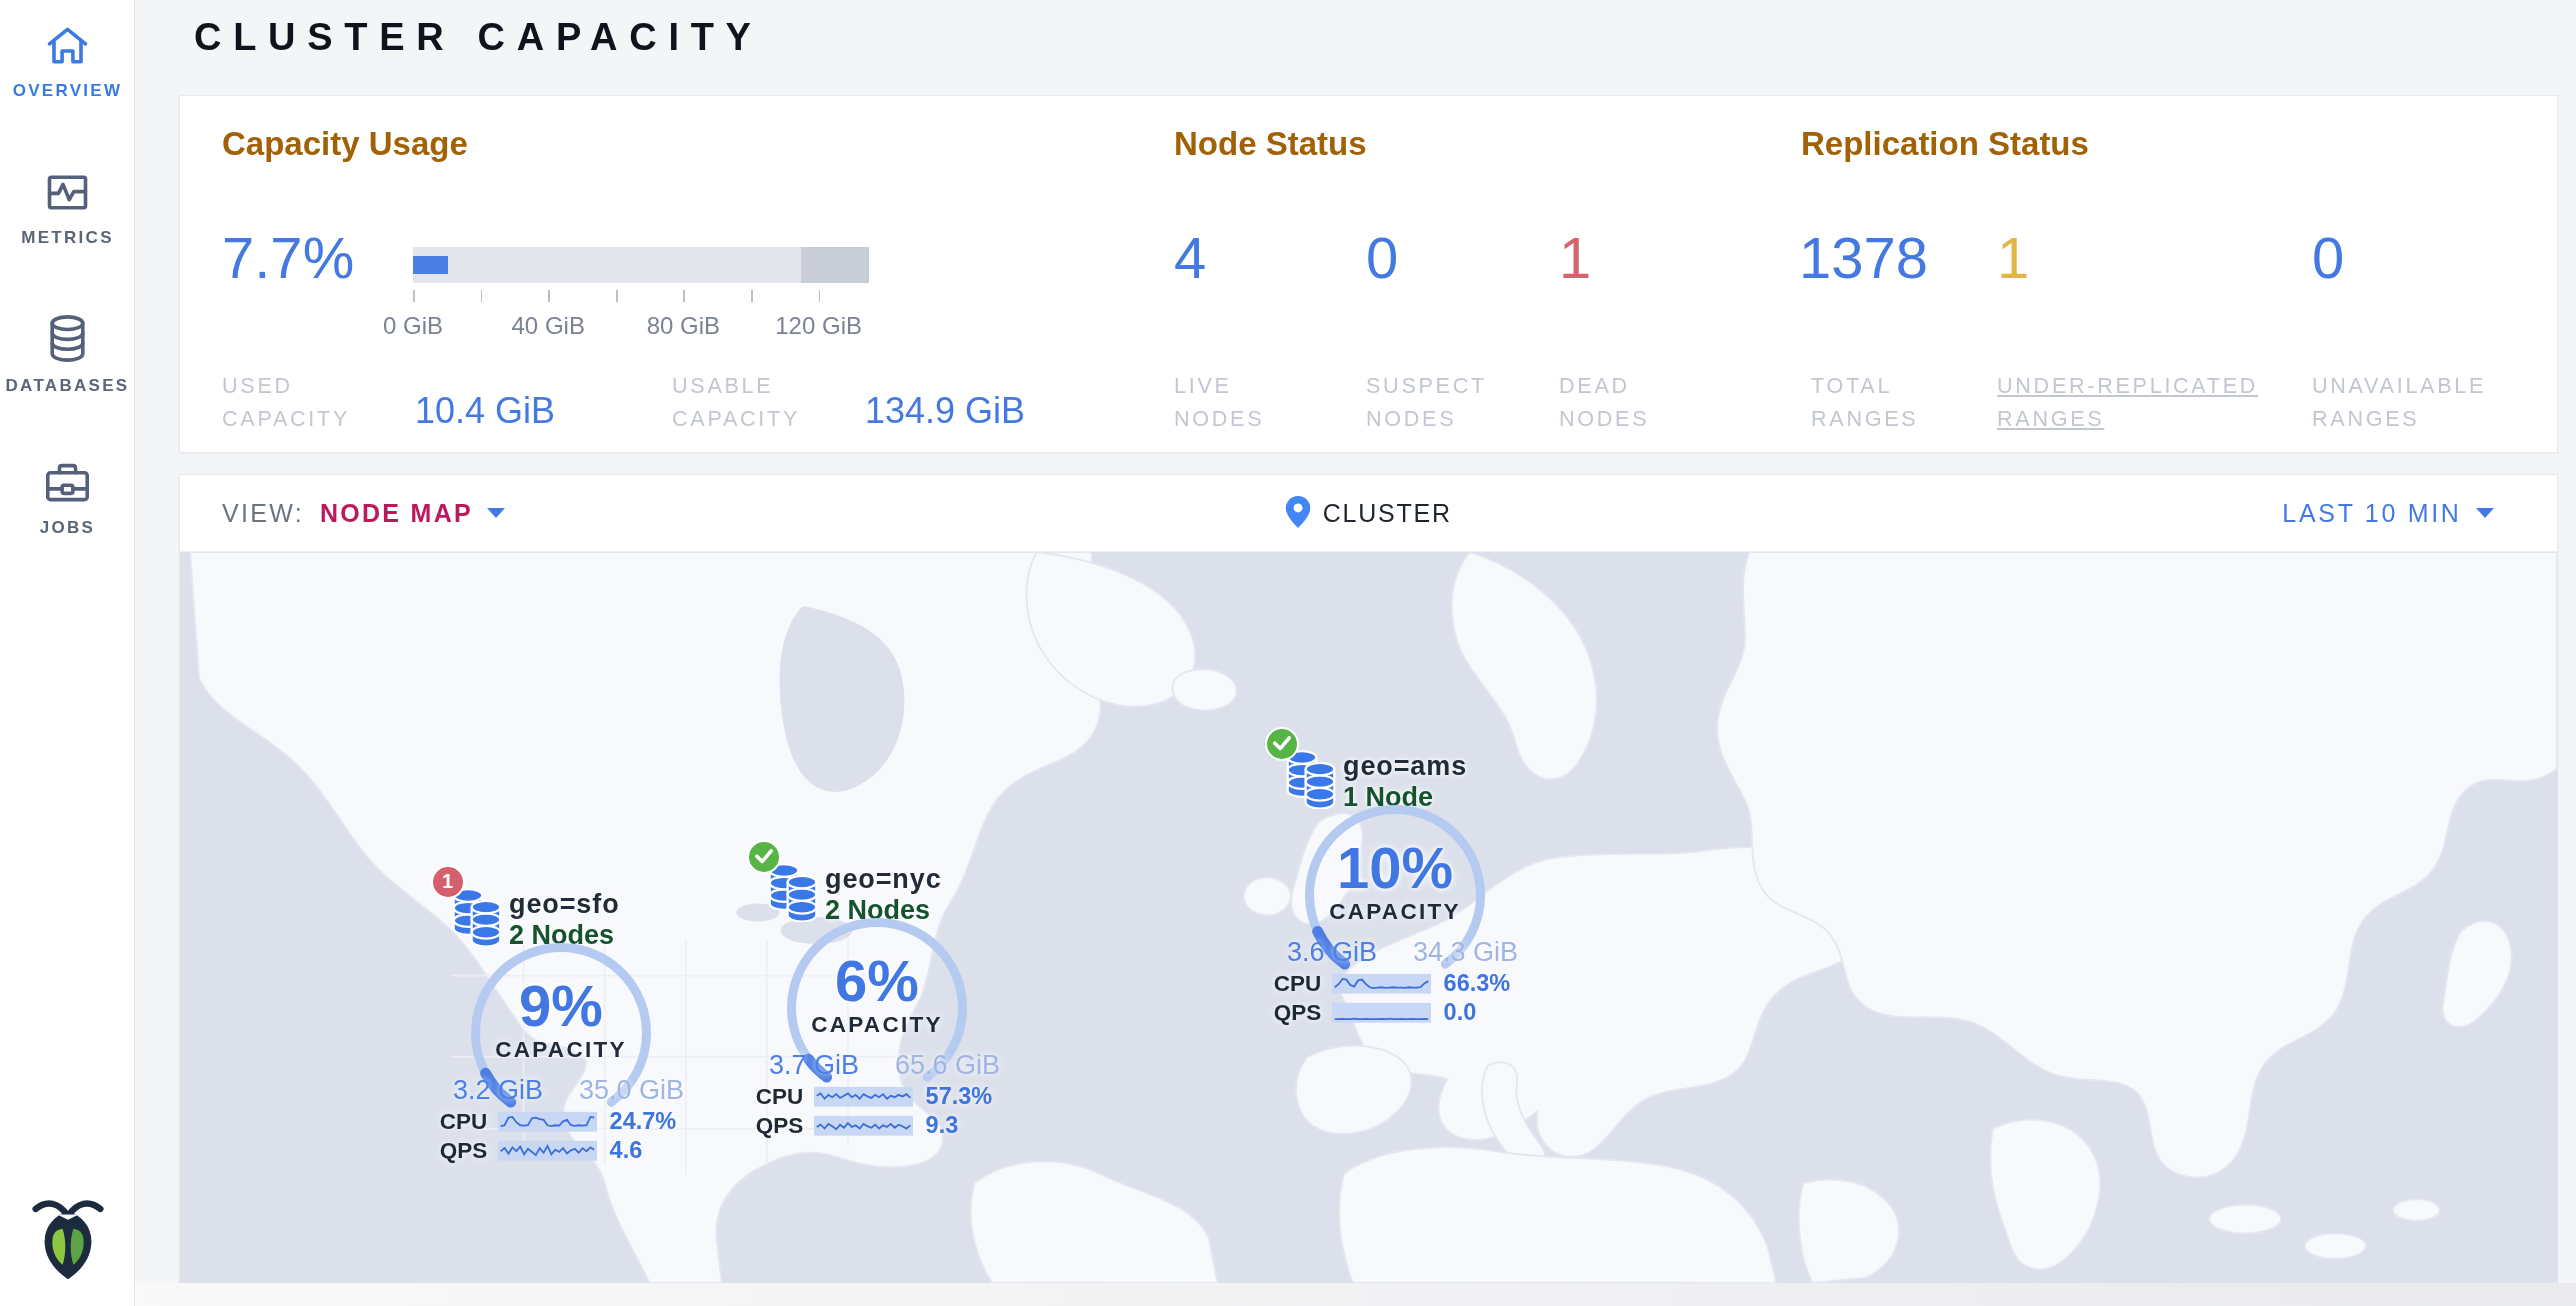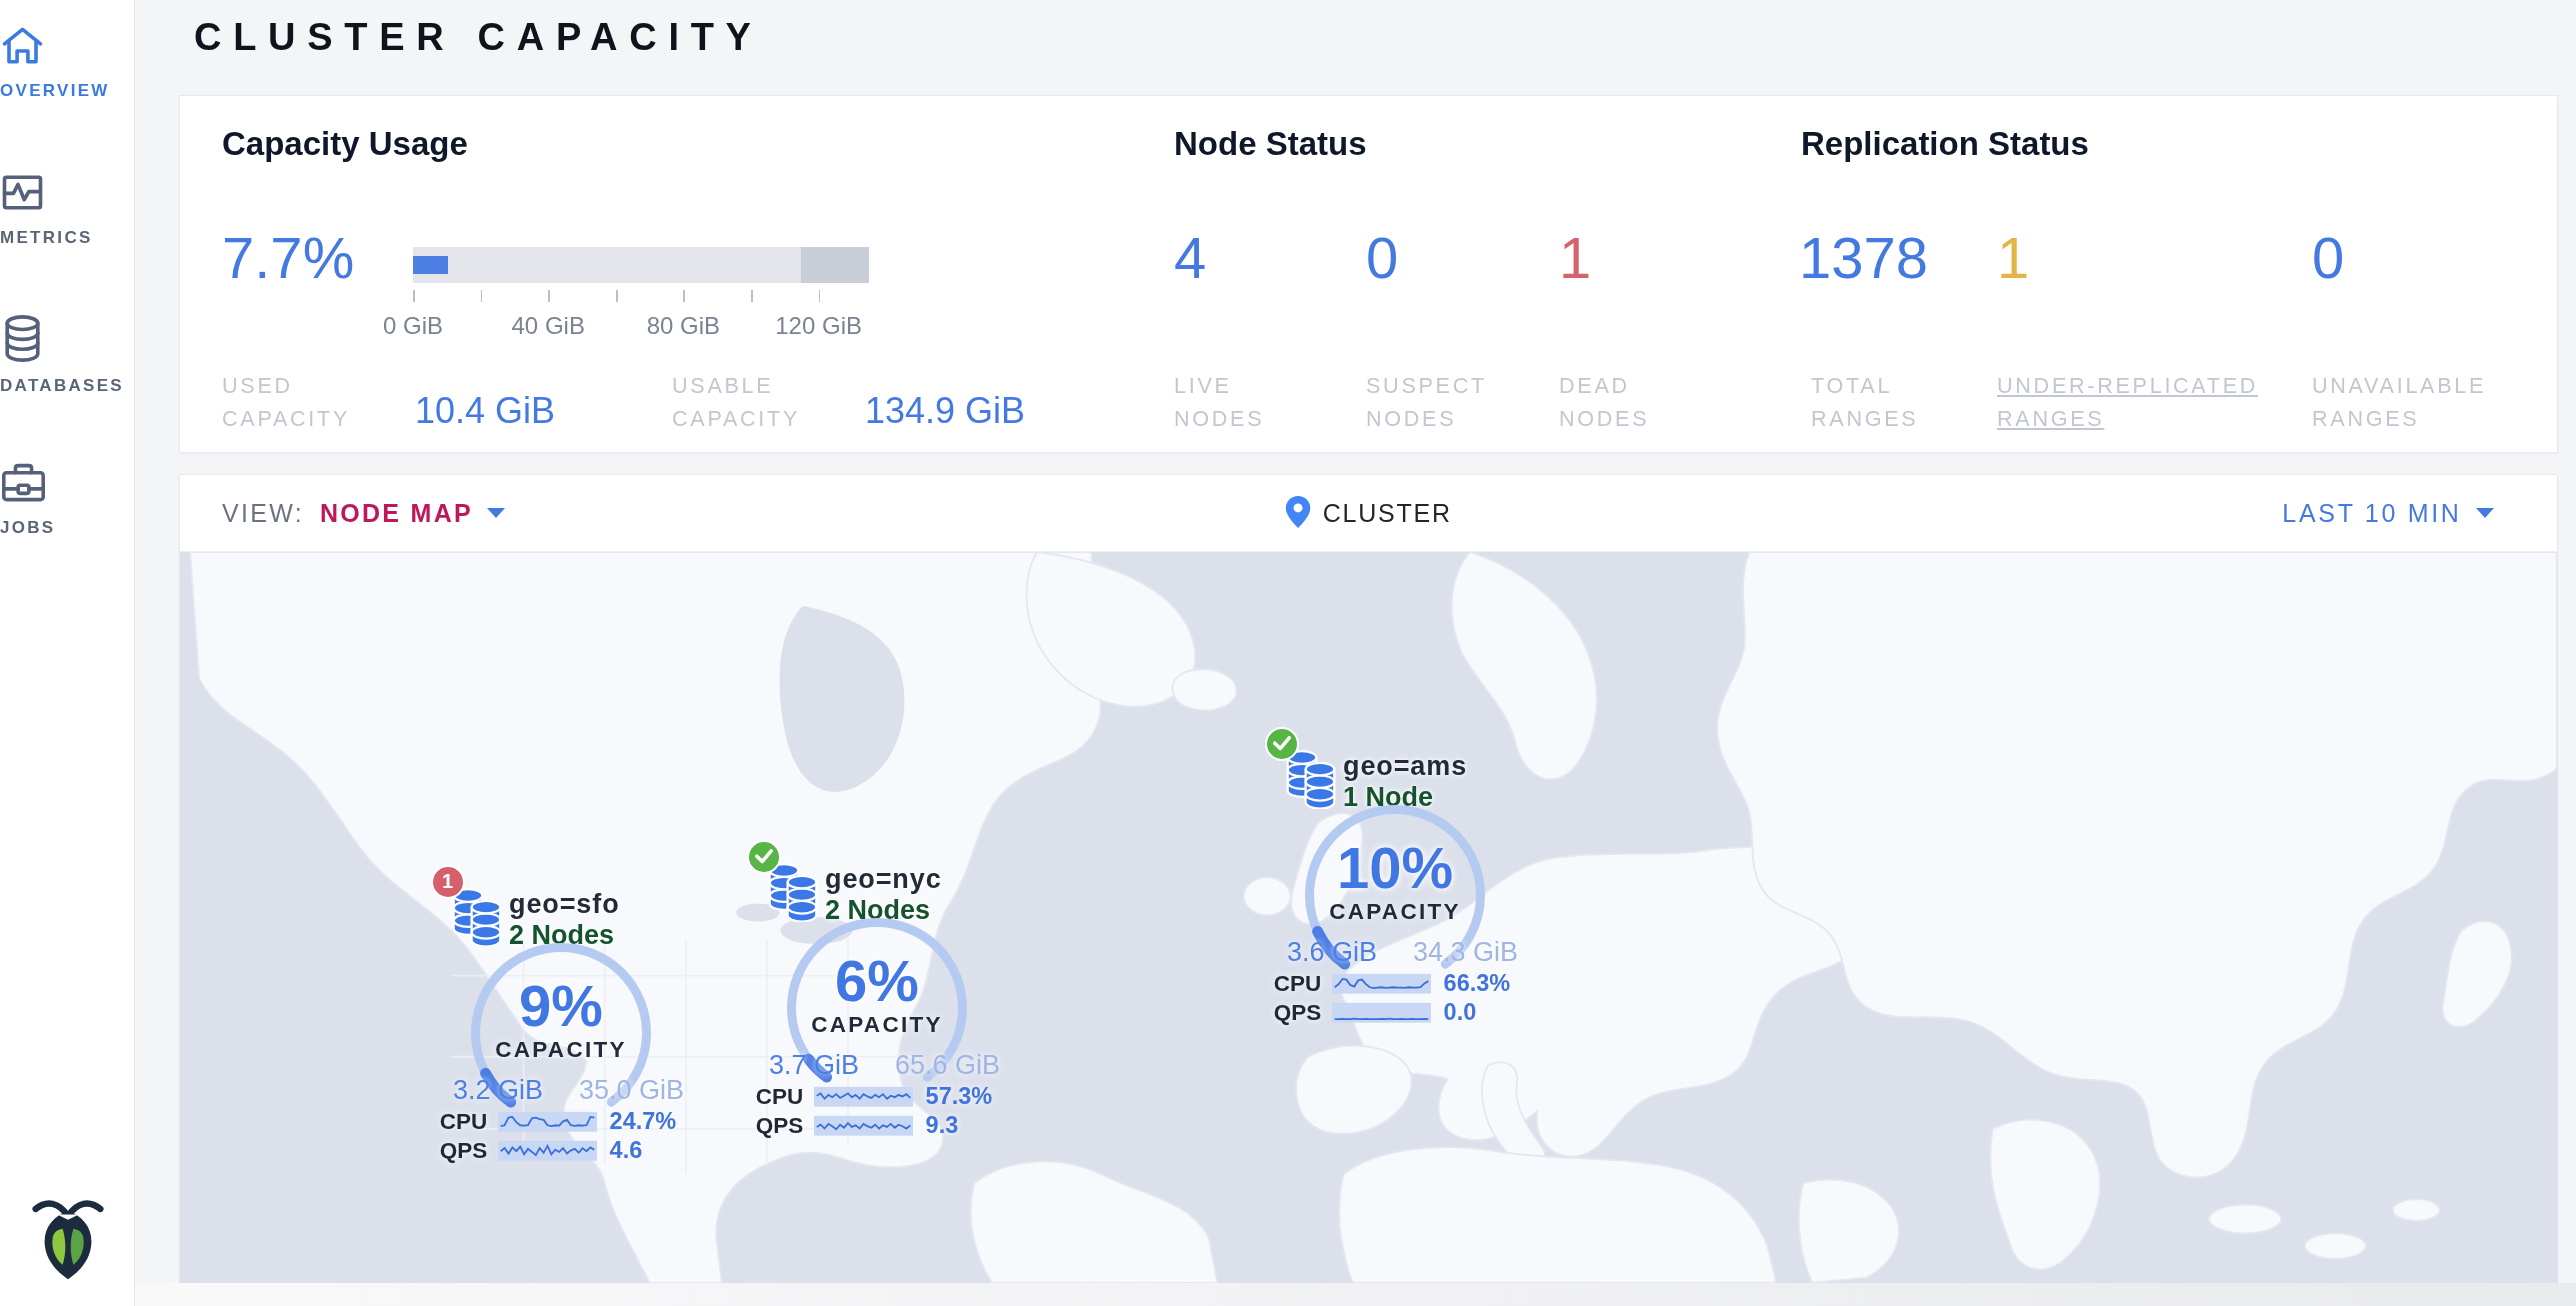--- a/index.html
+++ b/index.html
@@ -1,35 +1,35 @@
 <!DOCTYPE html>
 <html style="font-size:14.4px"><head>
 <meta charset="utf-8">
 <style>
   * { margin:0; padding:0; box-sizing:border-box; }
   html,body { width:2576px; height:1306px; overflow:hidden; }
   body { background:#f4f5f7; font-family:"Liberation Sans","DejaVu Sans",sans-serif; position:relative; }
 
   
   .sidebar { position:absolute; left:0; top:0; width:135px; height:1306px; background:#ffffff; border-right:0.9px solid #e5e7ec; z-index:5; }
-  .nav-item { position:absolute; left:0; width:135px; display:flex; flex-direction:column; align-items:flex-start; cursor:pointer; }
+  .nav-item { position:absolute; left:0; width:135px; display:flex; flex-direction:column; align-items:center; cursor:pointer; }
   .nav-item .lbl { margin-top:12.6px; font-size:17px; font-weight:bold; letter-spacing:2.3px; color:#5a6577; }
   .nav-item.active .lbl { color:#3b7be0; }
   .nav-item svg { display:block; }
   .logo { position:absolute; left:22.5px; top:1189px; width:90px; height:94px; }
 
   
   .page-title { position:absolute; left:194px; top:16px; font-size:38px; font-weight:bold; letter-spacing:11.7px; color:#0f141c; }
 
   
   .card { position:absolute; background:#ffffff; border:0.9px solid #e7e9ee; box-shadow:0 0.9px 1.8px rgba(40,50,70,0.04); }
   .stats-card { left:179px; top:95px; width:2379px; height:358px; }
   .map-card   { left:179px; top:474px; width:2379px; height:809px; }
 
-  .sec-heading { position:absolute; font-size:33px; font-weight:600; color:#0f172a; top:29px; }
+  .sec-heading { position:absolute; font-size:33px; font-weight:600; color:#a16207; top:29px; }
   .big-num { position:absolute; top:133px; font-size:58px; font-weight:400; color:#4479e2; line-height:1; }
   .big-num.red { color:#d5636e; }
   .big-num.yellow { color:#e3b549; }
   .cap-label { position:absolute; top:273px; font-size:21.6px; letter-spacing:2.7px; color:#c2c6d0; line-height:1.55; }
   .cap-value { position:absolute; top:294px; font-size:36px; color:#4479e2; }
 
   
   .bar-wrap { position:absolute; left:233px; top:151px; width:456px; height:99px; }
   .bar-track { position:absolute; left:0; top:0; width:100%; height:36px; background:#e3e5eb; }
   .bar-reserved { position:absolute; right:0; top:0; width:15%; height:36px; background:#c9cdd7; }

